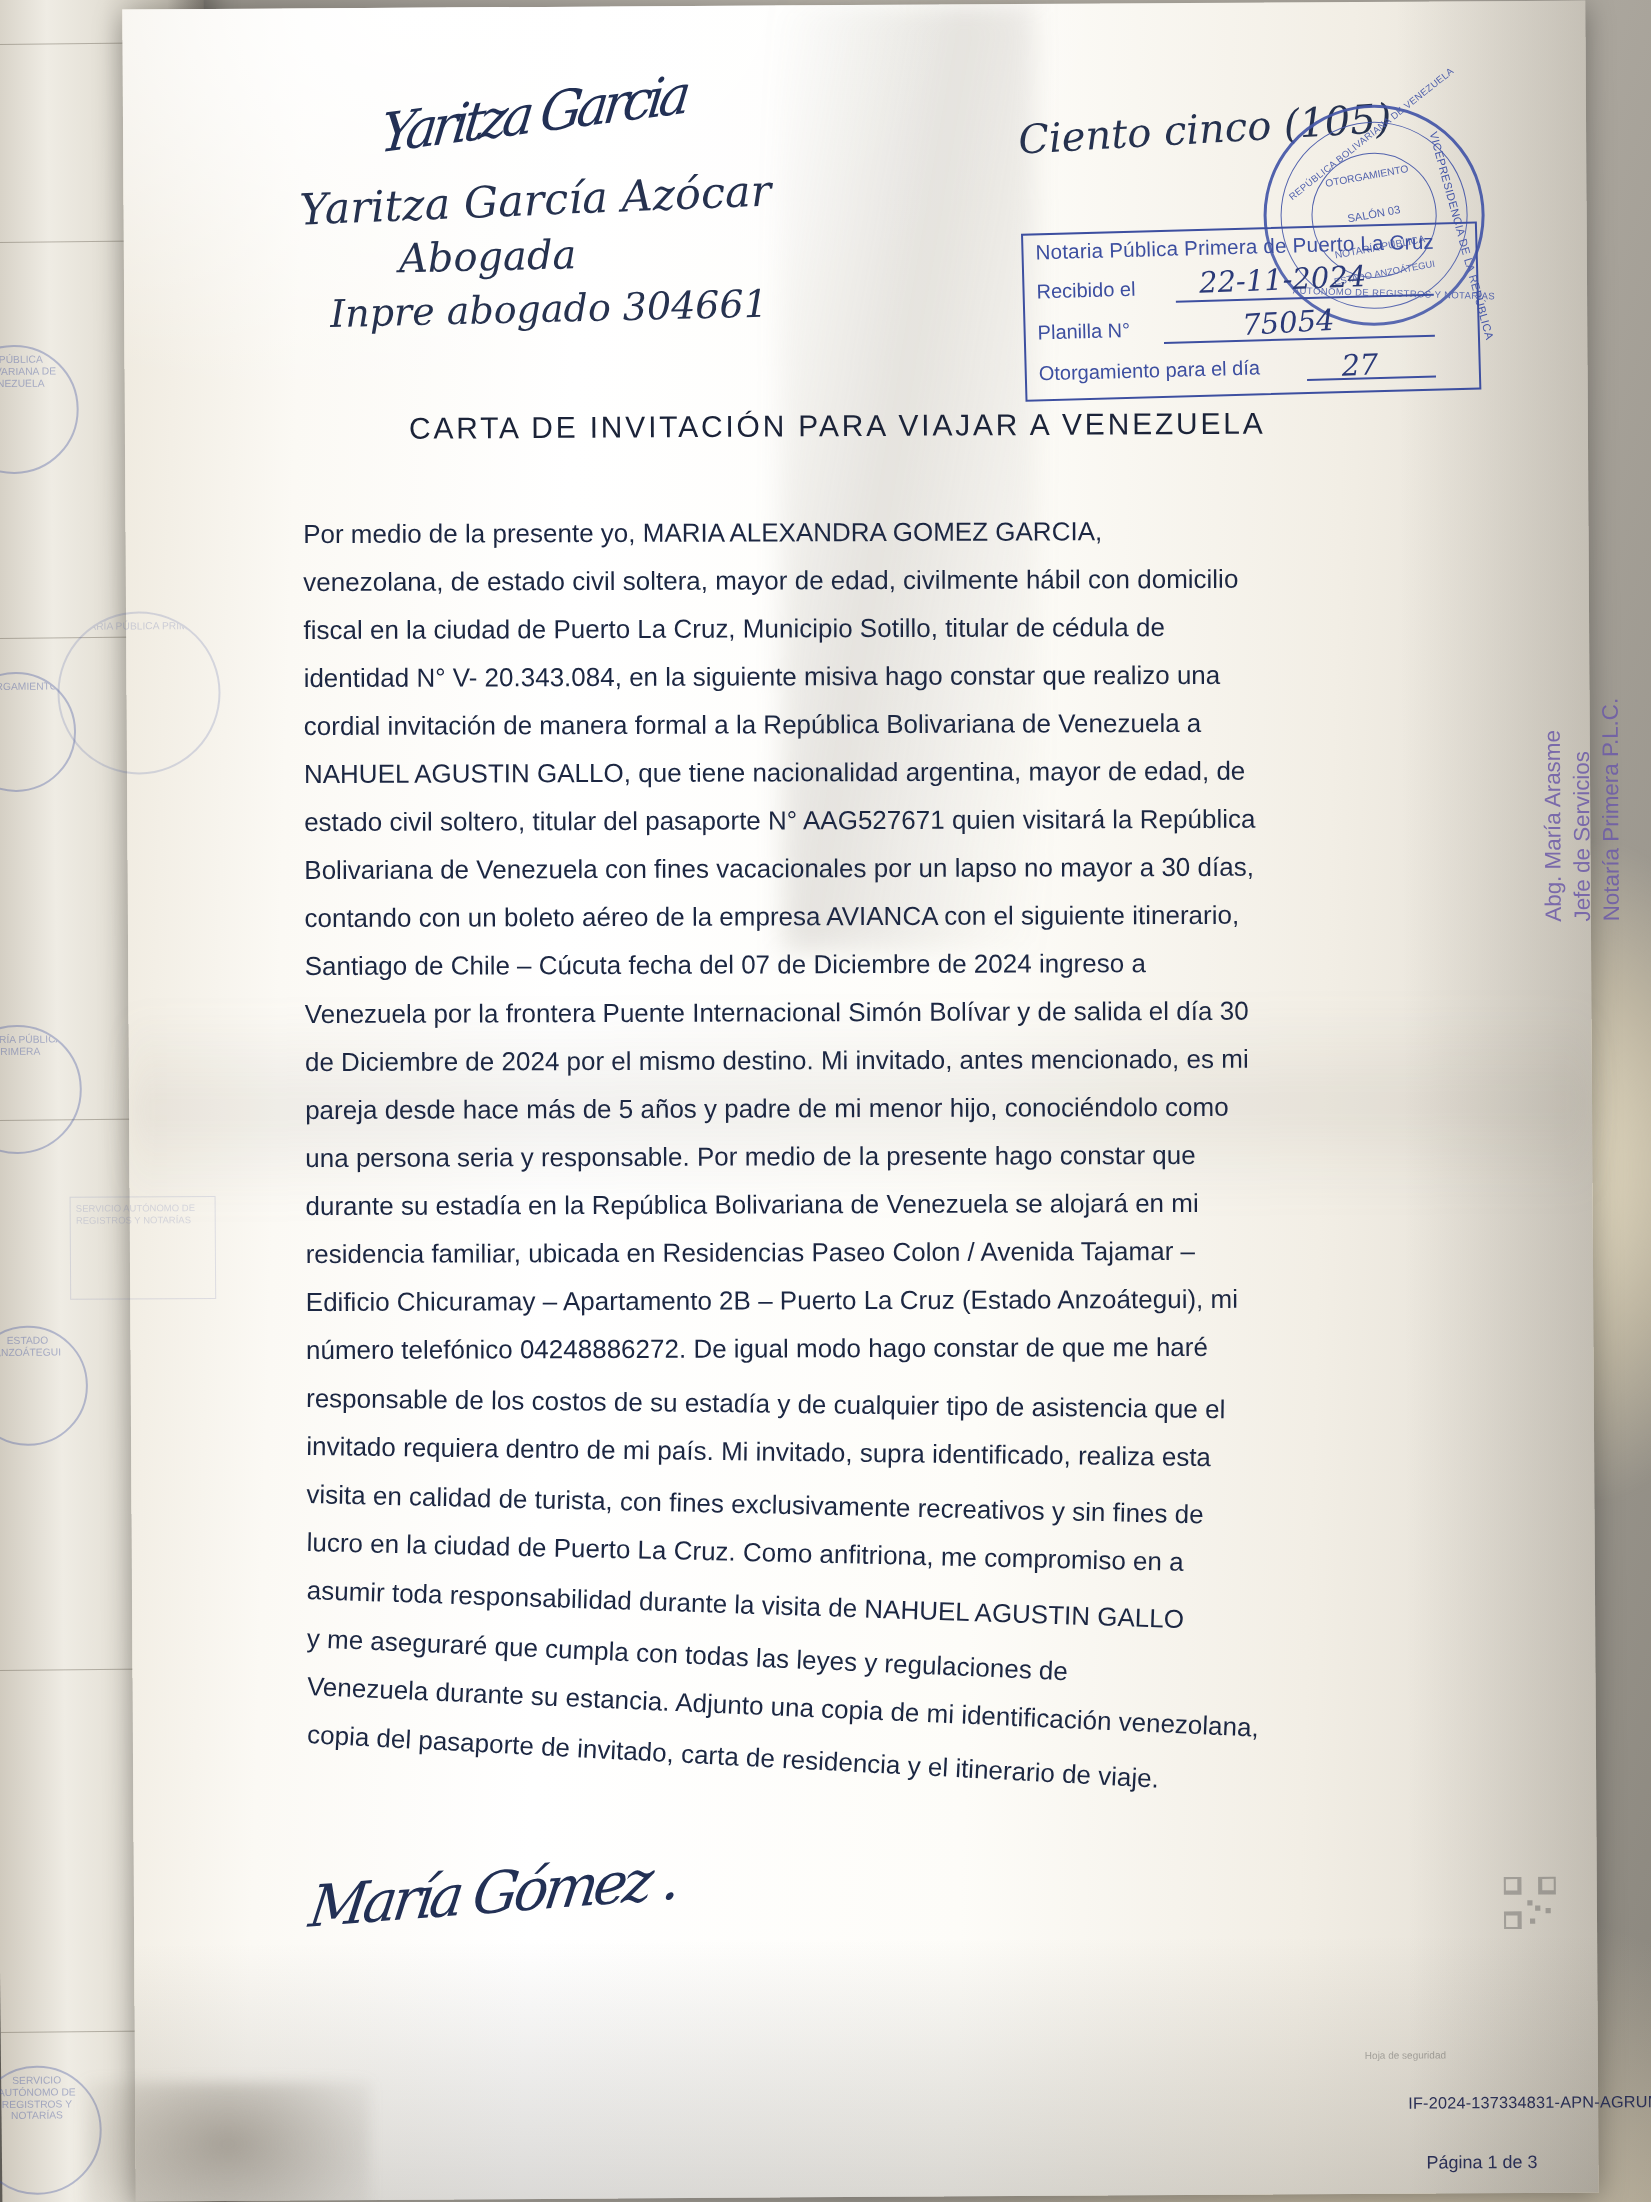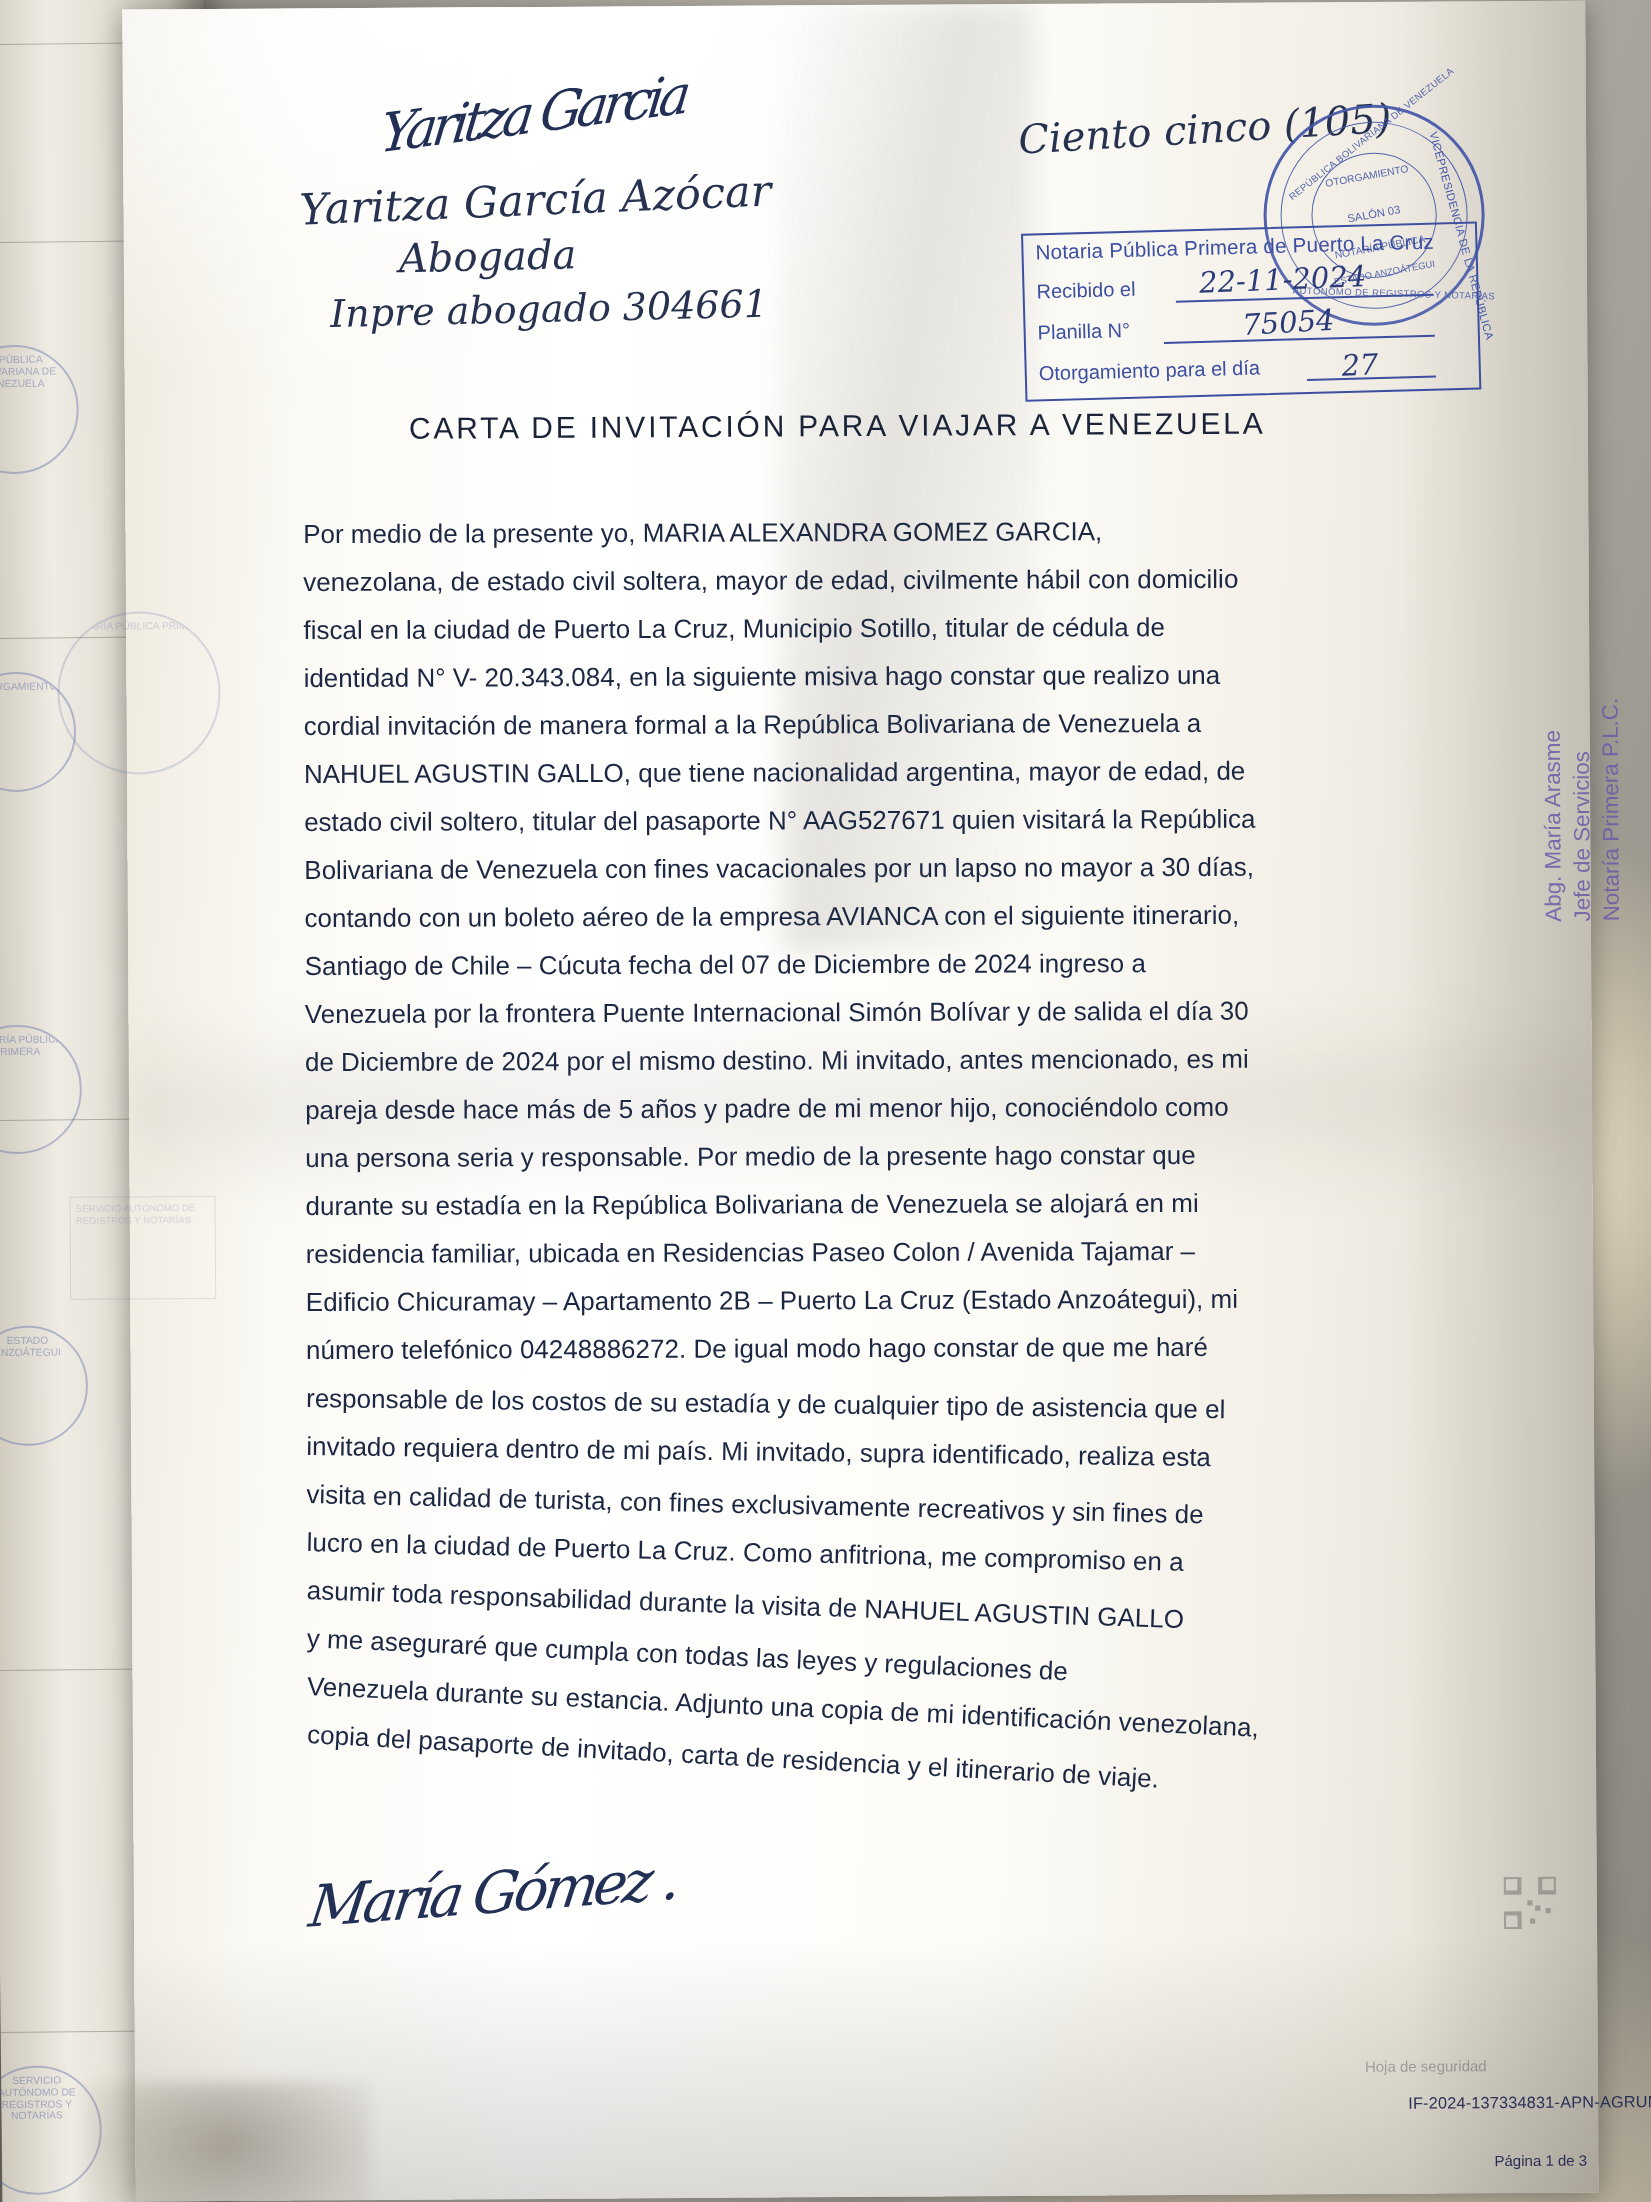--- a/index.html
+++ b/index.html
@@ -272,40 +272,39 @@
     position: absolute;
     left: 1273px; top: 2092px;
     font-size: 16.3px;
     color: #2a2f55;
     font-family: "Liberation Sans", sans-serif;
     letter-spacing: 0.2px;
     white-space: nowrap;
   }
   .footer-page {
     position: absolute;
-    left: 1359px; top: 2151px;
-    font-size: 15px;
+    left: 1291px; top: 2151px;
+    font-size: 18px;
     color: #2a2f55;
     font-family: "Liberation Sans", sans-serif;
     white-space: nowrap;
   }
   .qr {
     position: absolute;
     left: 1370px; top: 1876px;
     width: 52px; height: 52px;
     opacity: 0.35;
   }
   .security-text {
     position: absolute;
     left: 1230px; top: 2048px;
-    font-size: 15px;
+    font-size: 10px;
     color: rgba(60,60,60,0.38);
     font-family: "Liberation Sans", sans-serif;
     white-space: nowrap;
-    margin-top: 8px;
   }
 
   
   .thumb {
     position: absolute;
     left: 86px; bottom: -34px;
     width: 284px; height: 155px;
     background: radial-gradient(ellipse at 50% 40%, rgba(120,112,100,0.55) 0%, rgba(120,112,100,0.12) 70%, rgba(0,0,0,0) 100%);
     filter: blur(6.9px);
   }

